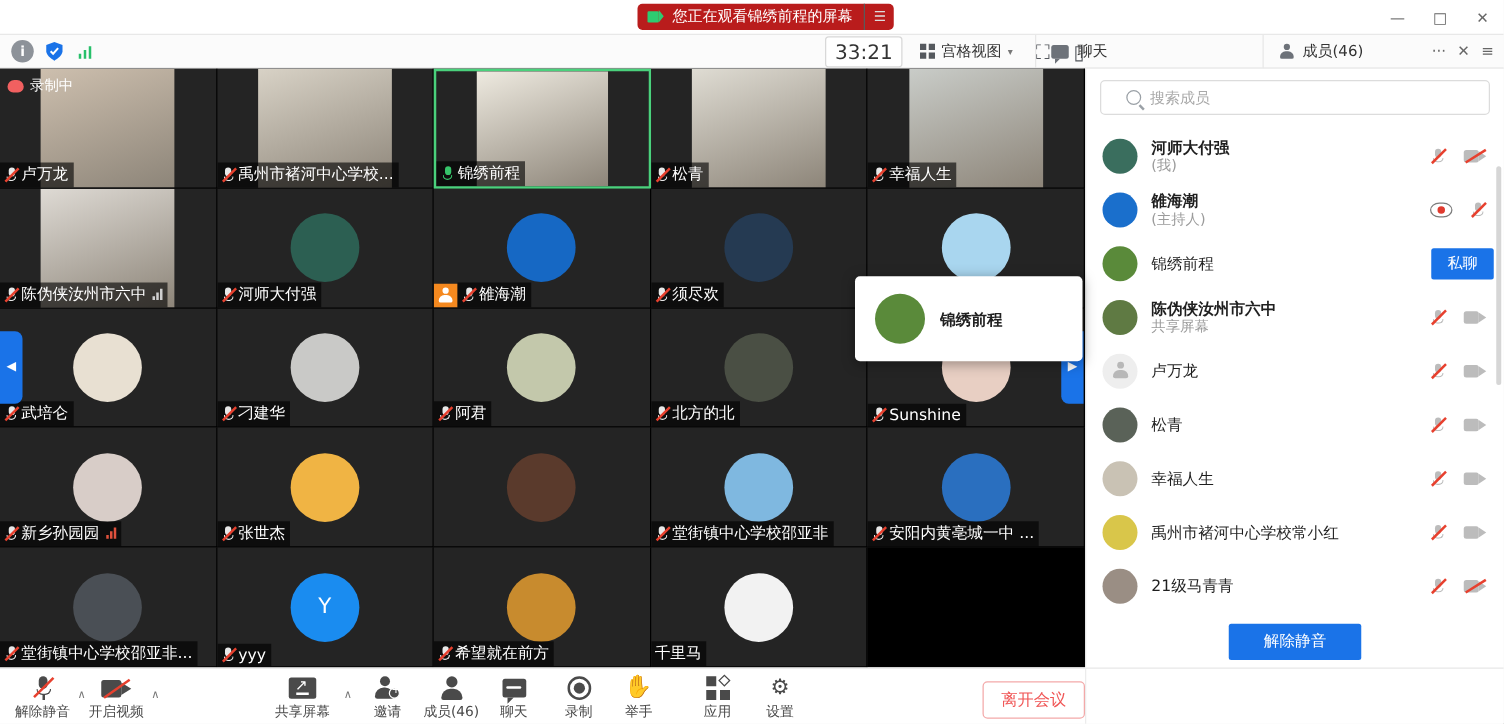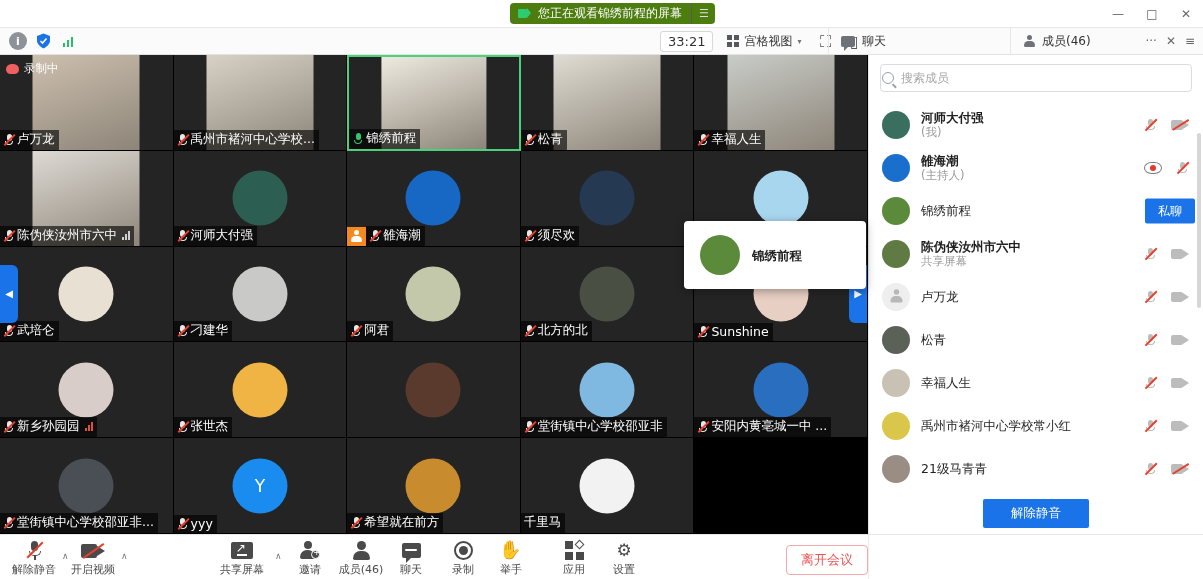--- a/index.html
+++ b/index.html
@@ -12,21 +12,21 @@
   #app { position: relative; width: 1203px; height: 579px; background: #fff; }
 
   
   .titlebar {
     position: absolute; left: 0; top: 0; width: 1203px; height: 28px;
     background: #ffffff; border-bottom: 1px solid #e8e8e8;
   }
   .share-banner {
     position: absolute; left: 510px; top: 3px;
     height: 21px; display: flex; align-items: center; gap: 7px;
-    background: #4d7c0f; color: #fff; border-radius: 4px;
+    background: #b91c1c; color: #fff; border-radius: 4px;
     padding: 0 6px 0 8px; font-size: 12px; white-space: nowrap;
   }
   .share-banner .spk {
     width: 13px; height: 11px; position: relative; display: inline-block;
   }
   .share-banner .spk i {
     position: absolute; left: 0; top: 1px; width: 9px; height: 9px;
     background: #2ecc71; border-radius: 1px; display: block;
   }
   .share-banner .spk i:after {
@@ -63,21 +63,21 @@
   .tb-ico.signal { background: transparent; }
   .bars { display: flex; align-items: flex-end; gap: 1.5px; height: 11px; }
   .bars span { width: 2.5px; background: #27c06a; display: block; }
   .bars span:nth-child(1) { height: 4px; }
   .bars span:nth-child(2) { height: 7px; }
   .bars span:nth-child(3) { height: 10px; }
 
   .tb-center { position: absolute; left: 660px; display: flex; align-items: center; gap: 9px; }
   .timer {
     border: 1px solid #d8d8d8; border-radius: 3px; background: #fff;
-    font-size: 13px; color: #333; padding: 2px 7px;
+    font-size: 16px; color: #333; padding: 2px 7px;
   }
   .viewsel {
     display: flex; align-items: center; gap: 5px; font-size: 12px; color: #333;
     padding: 2px 5px; border-radius: 3px;
   }
   .grid-glyph { display: grid; grid-template-columns: 5px 5px; gap: 2px; }
   .grid-glyph i { display: block; width: 5px; height: 5px; background: #55595e; }
   .caret { font-size: 8px; color: #777; }
   .tb-icobtn { display: flex; align-items: center; justify-content: center; width: 20px; height: 20px; color: #55595e; }
   .tb-right { position: absolute; left: 828px; right: 0; height: 27px; display: flex; align-items: center; }
@@ -168,21 +168,21 @@
   .popcard .pname { font-size: 12.5px; color: #222; }
 
   
   .panel {
     position: absolute; left: 868px; top: 55px; width: 335px; height: 479px;
     background: #fff; border-left: 1px solid #e6e6e6;
   }
   .searchwrap { padding: 9px 11px 5px 11px; }
   .searchbox {
     display: flex; align-items: center; gap: 7px; height: 28px;
-    border: 1px solid #dcdcdc; border-radius: 4px; padding: 0 1px;
+    border: 1px solid #dcdcdc; border-radius: 4px; padding: 0 20px;
   }
   .searchbox input {
     border: none; outline: none; font-size: 12px; color: #333; width: 100%;
     font-family: "DejaVu Sans", "Liberation Sans", sans-serif; background: transparent;
   }
   .searchbox input::placeholder { color: #a9a9a9; }
   .magn { width: 12px; height: 12px; border: 1.5px solid #9aa0a6; border-radius: 50%; position: relative; flex: 0 0 auto; }
   .magn:after { content:""; position:absolute; right:-4px; bottom:-3px; width:5px; height:1.5px; background:#9aa0a6; transform: rotate(45deg); }
   .plist { position: absolute; left: 0; top: 48px; right: 0; bottom: 42px; overflow: hidden; }
   .prow {

